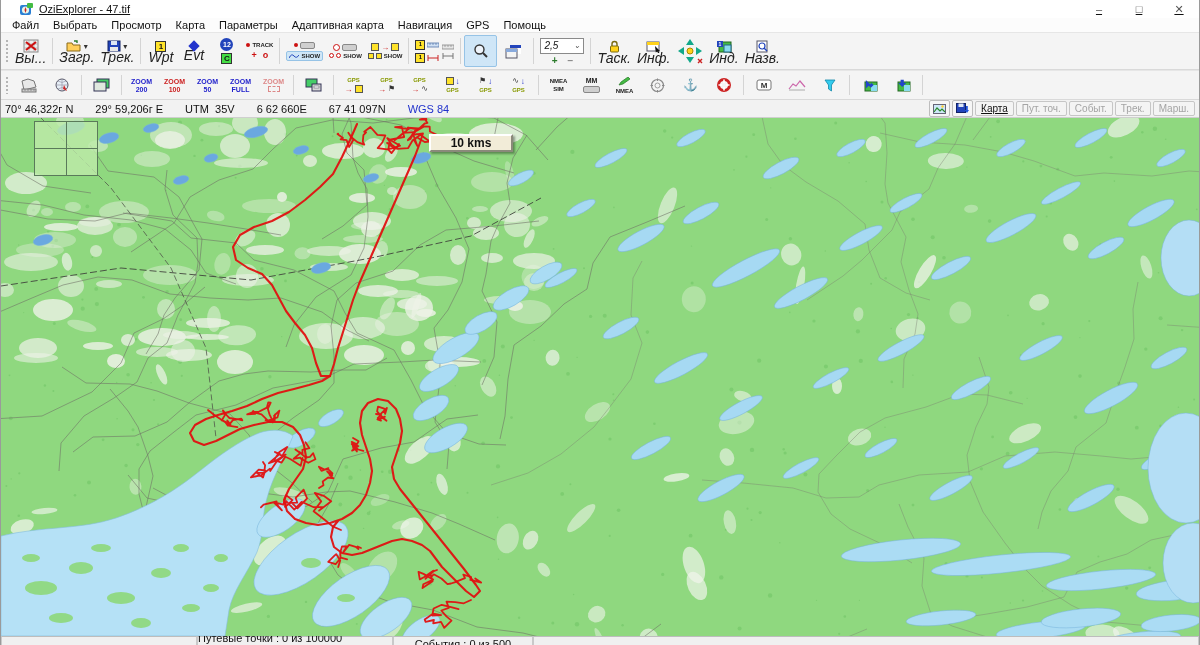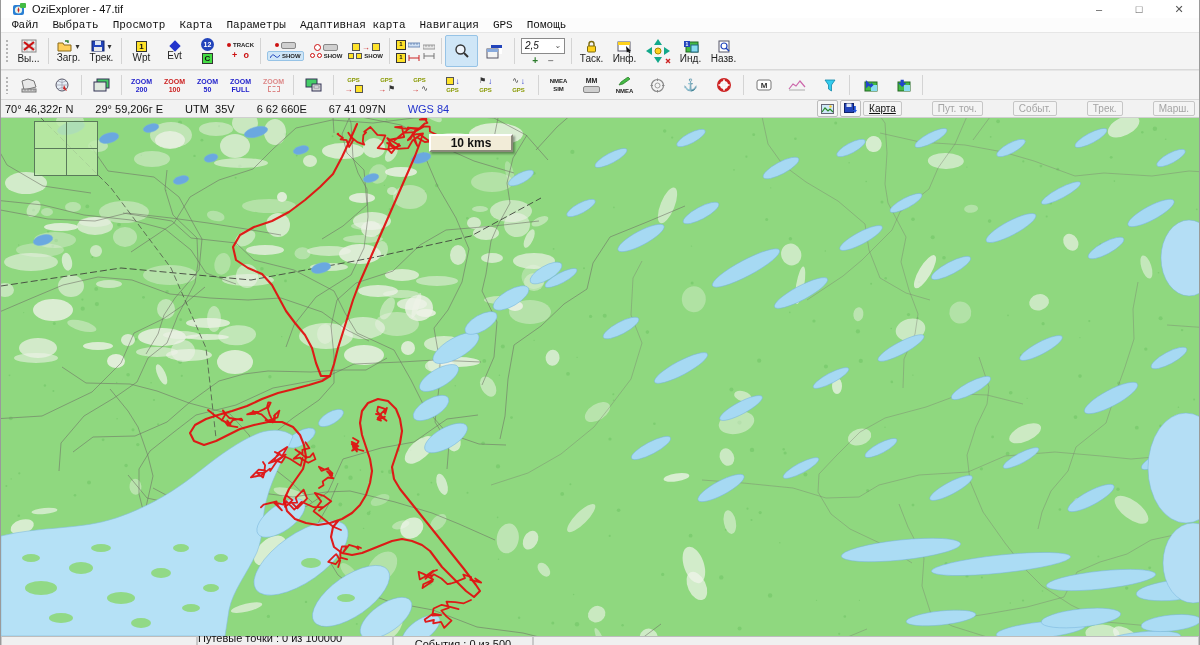--- a/index.html
+++ b/index.html
@@ -1,38 +1,38 @@
 <!DOCTYPE html>
 <html><head>
 <meta charset="utf-8">
 <style>
   html,body{margin:0;padding:0;}
   body{font-family:"Liberation Sans",sans-serif;background:#888;}
   .window{width:1200px;height:645px;background:#f4f4f4;position:relative;overflow:hidden;
           border-left:1px solid #9a9a9a;border-right:1px solid #9a9a9a;box-sizing:border-box;}
   
-  .titlebar{height:18px;background:#ffffff;display:flex;align-items:center;padding-left:12px;font-size:11px;color:#111;}
+  .titlebar{height:18px;background:#ffffff;display:flex;align-items:center;padding-left:19px;font-size:11px;color:#111;text-decoration:underline;}
   .app-icon{width:13px;height:13px;margin-right:6px;flex:0 0 auto;}
   .win-controls{margin-left:auto;display:flex;height:18px;}
   .win-btn{width:40px;height:18px;display:flex;align-items:center;justify-content:center;color:#555;font-size:11px;}
   
   .menubar{height:14px;background:#fcfcfc;display:flex;align-items:center;font-size:11px;color:#111;padding-left:4px;}
-  .menu-item{padding:0 7px;line-height:14px;cursor:default;font-family:Liberation Mono, monospace;}
+  .menu-item{padding:0 7px;line-height:14px;cursor:default;}
   
   .tb{background:#f4f4f4;display:flex;align-items:center;padding:1px 2px;border-top:1px solid #e6e6e6;border-bottom:1px solid #d9d9d9;}
   .tb1{height:34px;}
   .tb2{height:26px;}
   .grip{width:5px;height:24px;margin:0 2px;background-image:radial-gradient(#b5b5b5 35%,transparent 36%);background-size:4px 4px;}
   .sep{width:1px;height:26px;background:#d4d4d4;margin:0 3px;flex:0 0 auto;}
   .tb2 .sep{height:20px;}
   .tbtn{height:30px;min-width:27px;padding:0 2px;display:flex;flex-direction:column;align-items:center;justify-content:center;
         border:1px solid transparent;border-radius:2px;font-size:9px;color:#222;gap:1px;flex:0 0 auto;}
   .tb2 .tbtn{height:22px;}
   .tbtn.pressed{background:#cfe6f7;border-color:#96c3e6;}
-  .tlabel{font-size:10px;line-height:9px;color:#222;}
+  .tlabel{font-size:14px;line-height:9px;color:#222;font-style:italic;}
   .tiny{font-size:6px;line-height:6px;font-weight:bold;color:#222;}
   .stack{display:flex;flex-direction:column;gap:2px;align-items:center;justify-content:center;}
   .hrow{display:flex;align-items:center;gap:2px;}
   
   .sq{display:inline-block;box-sizing:border-box;}
   .wpt1{width:11px;height:11px;background:#ffe32a;border:1px solid #333;font-size:8px;font-weight:bold;text-align:center;line-height:9px;color:#111;}
   .evtD{width:8px;height:8px;background:#2233cc;transform:rotate(45deg);}
   .c12{width:13px;height:13px;border-radius:50%;background:#2244bb;color:#fff;font-size:7px;font-weight:bold;text-align:center;line-height:13px;}
   .cbox{width:11px;height:11px;background:#44dd44;border:1px solid #333;font-size:8px;font-weight:bold;text-align:center;line-height:9px;color:#111;}
   .reddot{width:4px;height:4px;border-radius:50%;background:#cc1111;display:inline-block;}
@@ -47,21 +47,21 @@
   .bluedn{color:#2233cc;font-size:8px;line-height:7px;font-weight:bold;}
   .redarr{color:#cc2222;font-size:8px;line-height:7px;font-weight:bold;}
   .flagg{font-size:8px;line-height:8px;color:#333;}
   
   .coordbar{height:17px;background:#f2f2f2;border-bottom:1px solid #cfcfcf;display:flex;align-items:center;font-size:11px;color:#111;padding:0 4px;}
   .coord{margin-right:22px;white-space:pre;}
   .datum{color:#2233cc;margin-right:8px;}
   .coordright{margin-left:auto;display:flex;align-items:center;gap:2px;}
   .minibtn{width:19px;height:15px;border:1px solid #bdbdbd;background:#f6f6f6;display:flex;align-items:center;justify-content:center;border-radius:2px;}
   .tabbtn{height:15px;border:1px solid #c6c6c6;background:#f4f4f4;font-size:10px;line-height:13px;padding:0 5px;color:#111;border-radius:2px;}
-  .tabbtn.disabled{color:#a4a4a4;margin-left:28px;}
+  .tabbtn.disabled{color:#a4a4a4;}
   .tabbtn.active{font-weight:normal;}
   .tabbtn.active u{text-decoration:underline;}
   
   .maparea{position:relative;width:1200px;height:518px;overflow:hidden;background:#000000;}
   .maparea svg{display:block;}
   .overview{position:absolute;left:33px;top:3px;width:64px;height:55px;background:rgba(190,235,170,0.8);
             border:1px solid #5a7a5a;box-sizing:border-box;
             background-image:linear-gradient(#5a7a5a,#5a7a5a),linear-gradient(90deg,#5a7a5a,#5a7a5a);
             background-size:100% 1px,1px 100%;background-position:0 50%,50% 0;background-repeat:no-repeat;}
   .scalelabel{position:absolute;left:428px;top:16px;width:84px;height:18px;background:#f2ecd8;

